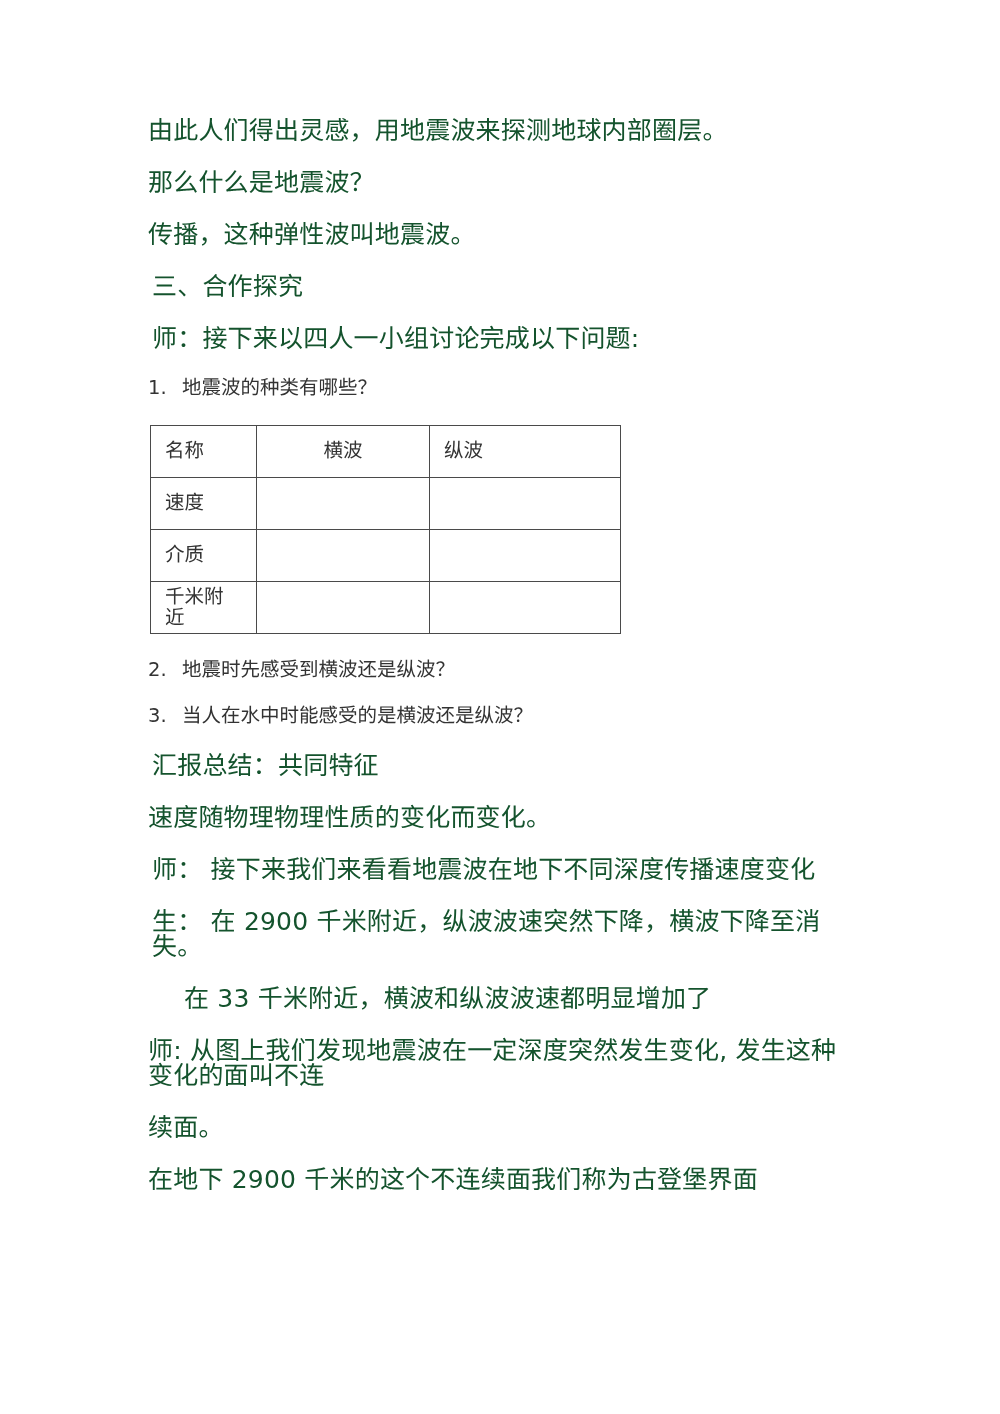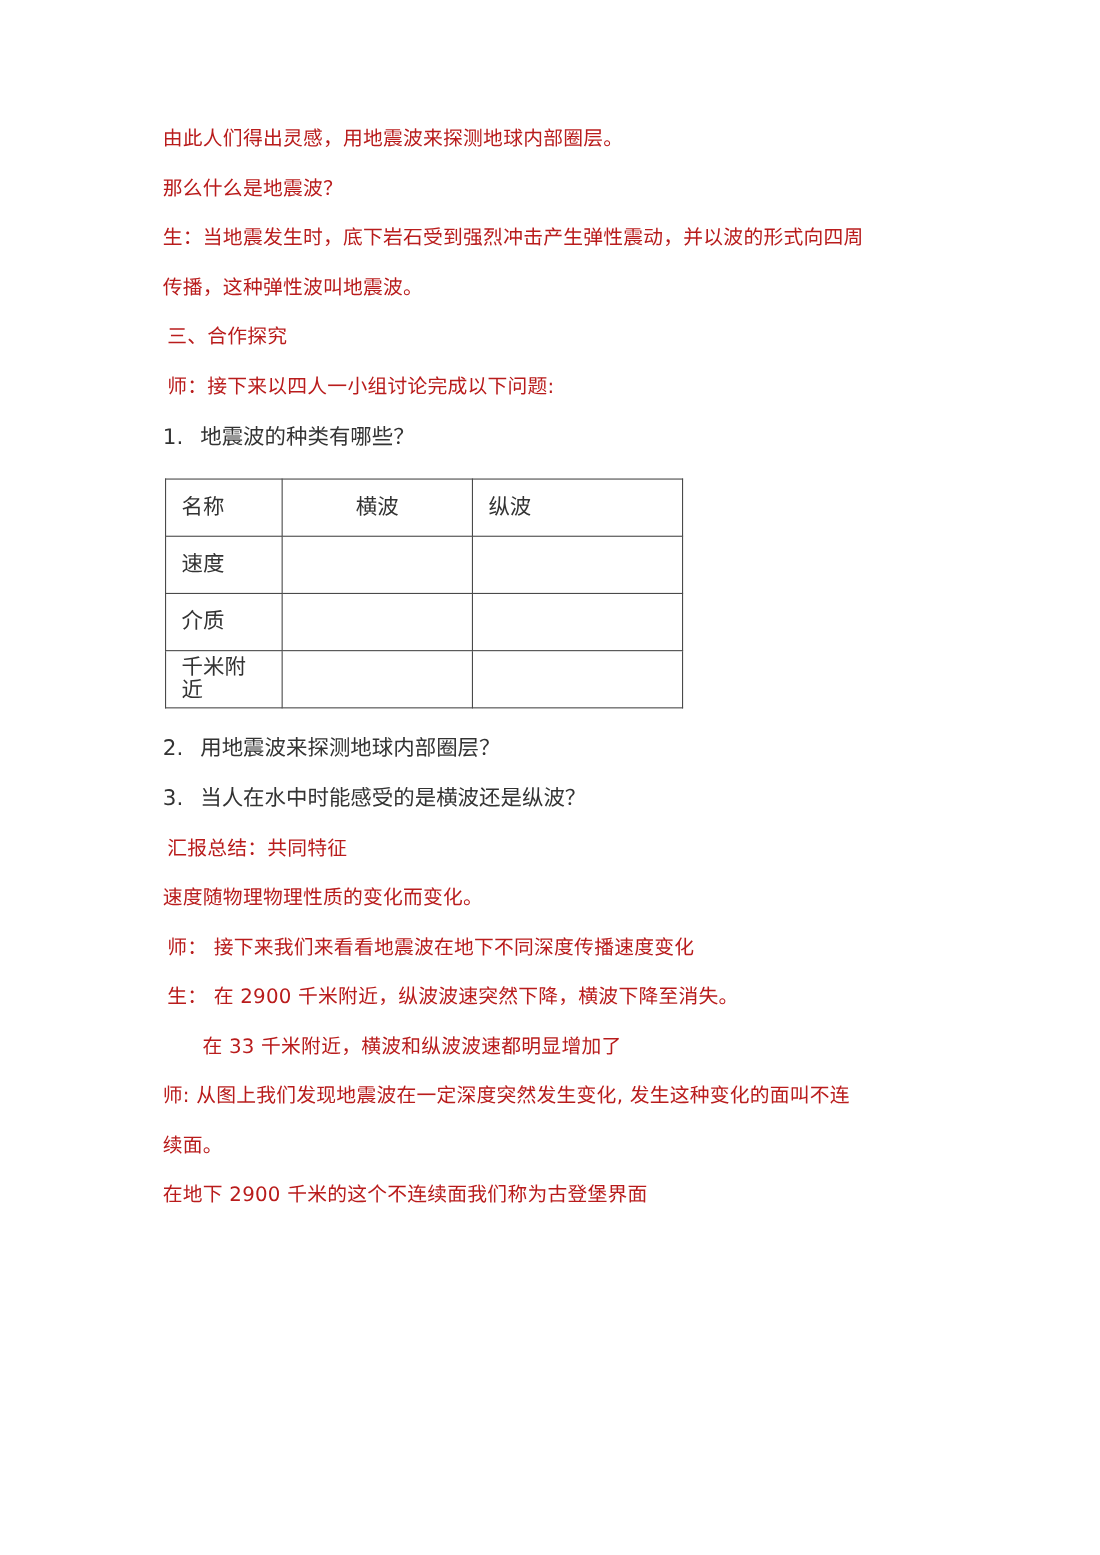--- a/index.html
+++ b/index.html
@@ -21,24 +21,24 @@
     height: 1414px;
     background: #ffffff;
     box-sizing: border-box;
     padding: 118px 150px 0 148px;
   }
   .doc-body {
     width: 704px;
   }
   
   .para {
-    font-size: 18px;
+    font-size: 25px;
     line-height: 1.0;
     letter-spacing: 0.2px;
-    color: #b91c1c;
+    color: #14532d;
     margin: 0 0 0 0;
     padding: 0;
     white-space: pre-wrap;
   }
   .block {
     margin-bottom: 27px;
   }
   .block:last-child {
     margin-bottom: 0;
   }
@@ -98,21 +98,20 @@
 
     <div class="block">
       <p class="para">由此人们得出灵感，用地震波来探测地球内部圈层。</p>
     </div>
 
     <div class="block">
       <p class="para">那么什么是地震波？</p>
     </div>
 
     <div class="block">
-      <p class="para">生：当地震发生时，底下岩石受到强烈冲击产生弹性震动，并以波的形式向四周</p>
       <p class="para">传播，这种弹性波叫地震波。</p>
     </div>
 
     <div class="block">
       <p class="para indent-sm">三、合作探究</p>
     </div>
 
     <div class="block">
       <p class="para indent-sm">师：接下来以四人一小组讨论完成以下问题:</p>
     </div>
@@ -145,21 +144,21 @@
           <td class="c0">千米附近</td>
           <td class="c1 cell-empty"></td>
           <td class="c2 cell-empty"></td>
         </tr>
       </tbody>
     </table>
 
     <div class="block">
       <div class="numbered">
         <span class="num">2.</span>
-        <span class="q-text">用地震波来探测地球内部圈层？</span>
+        <span class="q-text">地震时先感受到横波还是纵波？</span>
       </div>
     </div>
 
     <div class="block">
       <div class="numbered">
         <span class="num">3.</span>
         <span class="q-text">当人在水中时能感受的是横波还是纵波？</span>
       </div>
     </div>
 

